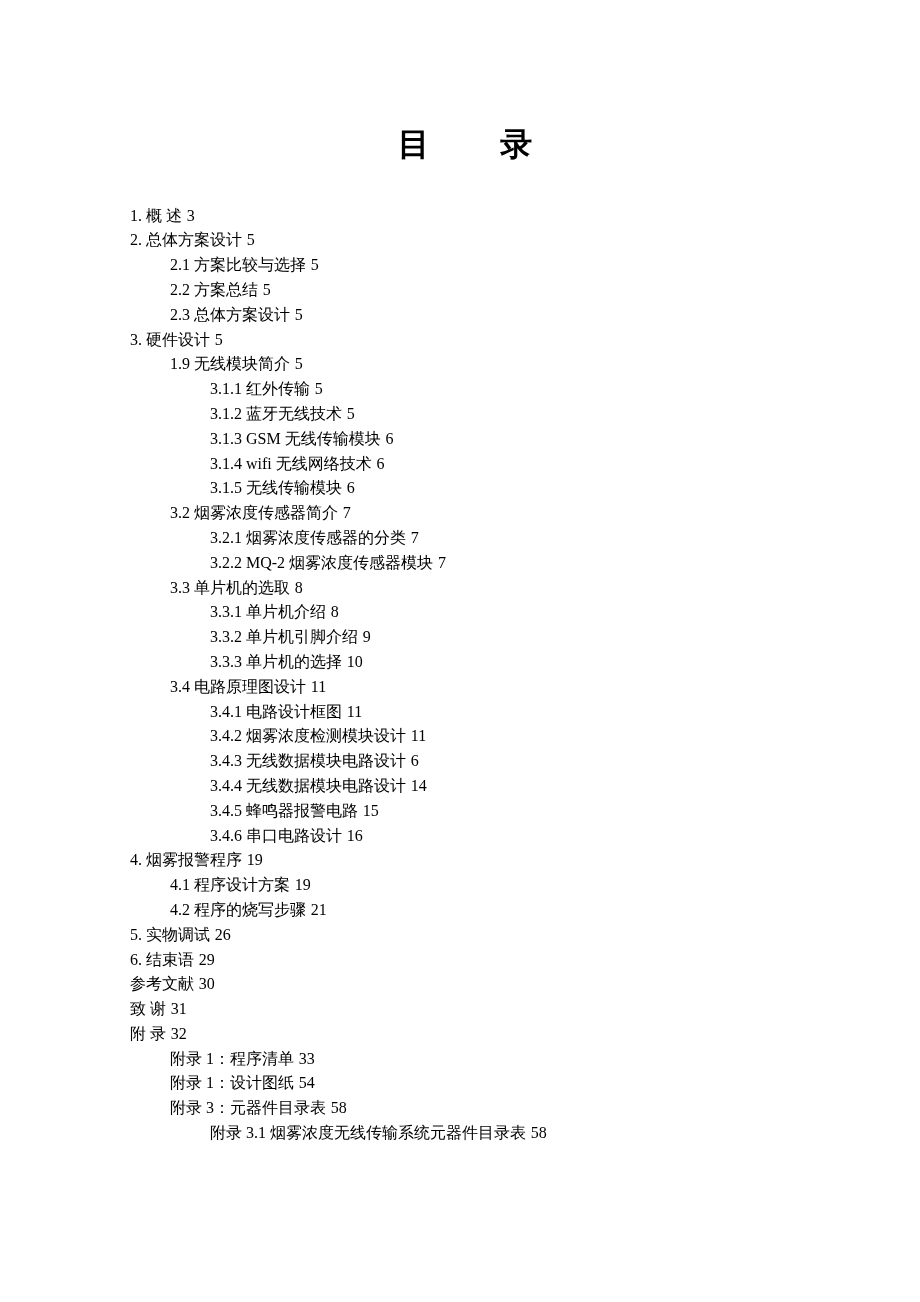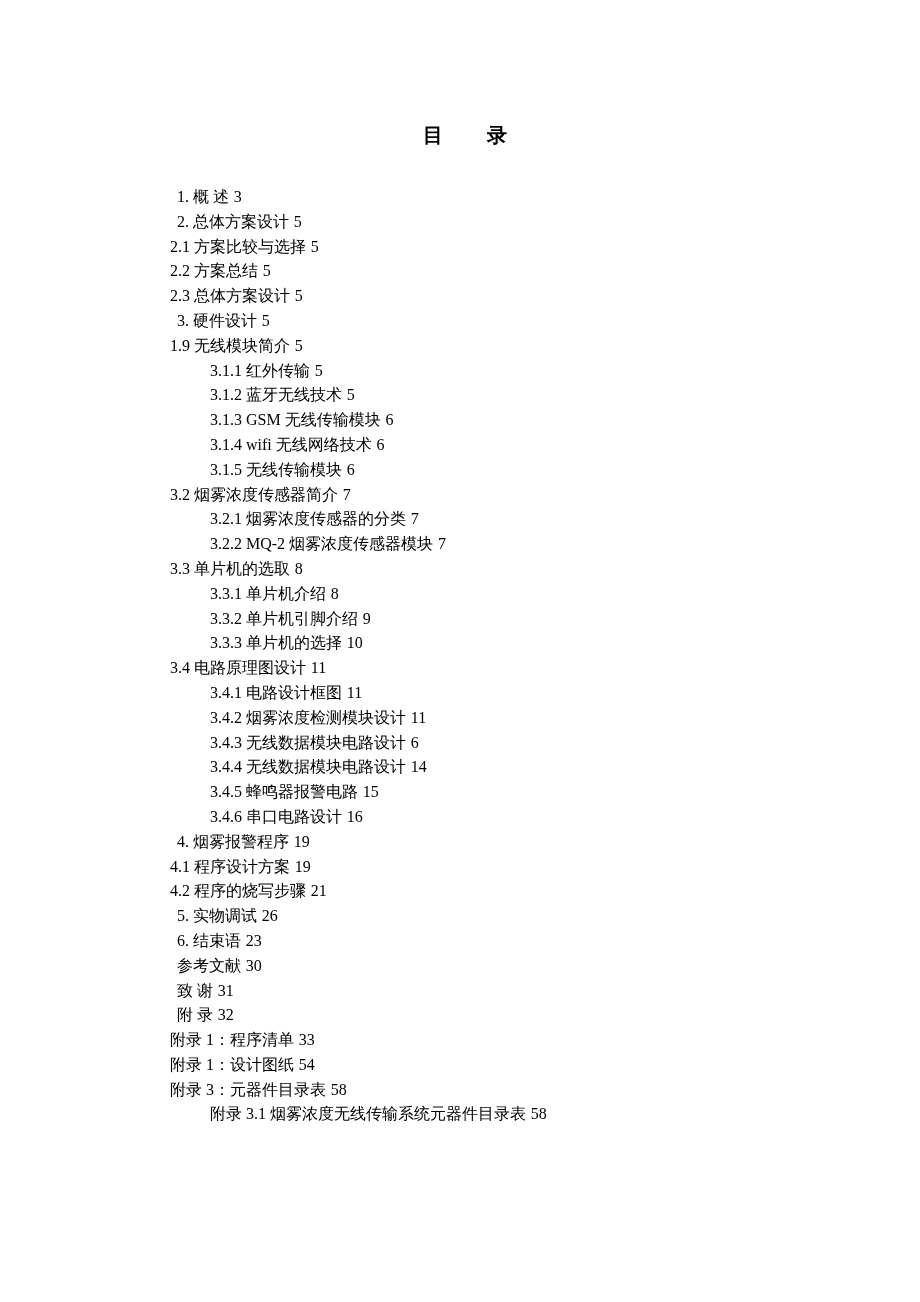--- a/index.html
+++ b/index.html
@@ -11,37 +11,37 @@
   body {
     font-family: "SimSun", "宋体", "STSong", serif;
     color: #000;
     font-size: 16px;
     line-height: 1.55;
     padding: 120px 120px 0 130px;
     box-sizing: border-box;
   }
   .title {
     font-family: "SimHei", "黑体", "STHeiti", sans-serif;
-    font-size: 20px;
+    font-size: 32px;
     font-weight: 700;
     text-align: center;
     letter-spacing: 0;
     margin-bottom: 34px;
   }
   .title .gap {
     display: inline-block;
     width: 2.2em;
   }
   .toc {
     white-space: nowrap;
   }
   .entry {
     display: block;
   }
-  .lvl0 { padding-left: 0; margin-left: 47px;      }
+  .lvl0 { padding-left: 0;      }
   .lvl1 { padding-left: 2.5em;  }
   .lvl2 { padding-left: 5em;    }
   .page {
     margin-left: 0.3em;
   }
 </style>
 </head>
 <body>
 
 <div class="title">
@@ -72,21 +72,21 @@
     <div class="entry lvl2"><span>3.4.1 电路设计框图</span><span class="page">11</span></div>
     <div class="entry lvl2"><span>3.4.2 烟雾浓度检测模块设计</span><span class="page">11</span></div>
     <div class="entry lvl2"><span>3.4.3 无线数据模块电路设计</span><span class="page">6</span></div>
     <div class="entry lvl2"><span>3.4.4 无线数据模块电路设计</span><span class="page">14</span></div>
     <div class="entry lvl2"><span>3.4.5 蜂鸣器报警电路</span><span class="page">15</span></div>
     <div class="entry lvl2"><span>3.4.6 串口电路设计</span><span class="page">16</span></div>
     <div class="entry lvl0"><span>4. 烟雾报警程序</span><span class="page">19</span></div>
     <div class="entry lvl1"><span>4.1 程序设计方案</span><span class="page">19</span></div>
     <div class="entry lvl1"><span>4.2 程序的烧写步骤</span><span class="page">21</span></div>
     <div class="entry lvl0"><span>5. 实物调试</span><span class="page">26</span></div>
-    <div class="entry lvl0"><span>6. 结束语</span><span class="page">23</span></div>
+    <div class="entry lvl0"><span>6. 结束语</span><span class="page">29</span></div>
     <div class="entry lvl0"><span>参考文献</span><span class="page">30</span></div>
     <div class="entry lvl0"><span>致    谢</span><span class="page">31</span></div>
     <div class="entry lvl0"><span>附    录</span><span class="page">32</span></div>
     <div class="entry lvl1"><span>附录 1：程序清单</span><span class="page">33</span></div>
     <div class="entry lvl1"><span>附录 1：设计图纸</span><span class="page">54</span></div>
     <div class="entry lvl1"><span>附录 3：元器件目录表</span><span class="page">58</span></div>
     <div class="entry lvl2"><span>附录 3.1 烟雾浓度无线传输系统元器件目录表</span><span class="page">58</span></div>
   </div>
 
 </body></html>

